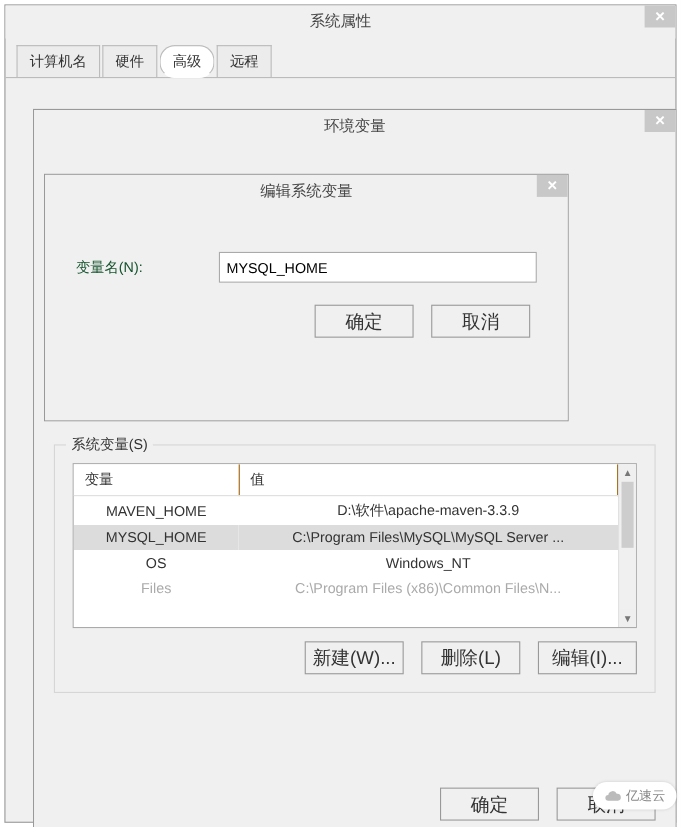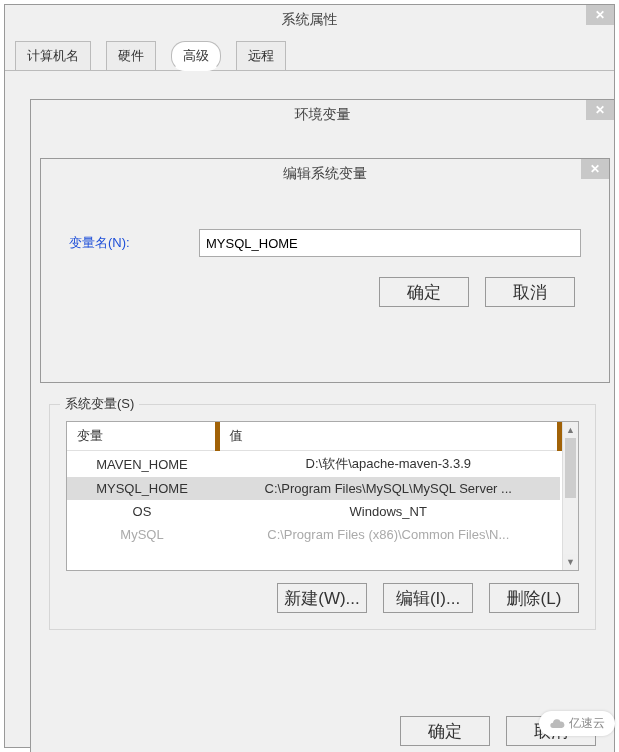--- a/index.html
+++ b/index.html
@@ -47,21 +47,21 @@
     .close-btn::before {
       content: "✕";
       color: #fff;
       font-size: 12px;
       font-weight: bold;
     }
     .tabs {
       display: flex;
       padding: 6px 10px 0 10px;
       border-bottom: 1px solid #bbb;
-      gap: 16px;
+      gap: 3px;
     }
     .tab {
       padding: 5px 11px;
       border: 1px solid #bbb;
       border-bottom: none;
       background: #ececec;
       cursor: pointer;
       font-size: 13px;
       margin-right: -1px;
       position: relative;
@@ -83,21 +83,21 @@
     #env-vars {
       left: 30px;
       top: 75px;
       width: 585px;
       height: 660px;
       margin-top: 24px;
     }
     #edit-var {
       left: 40px;
       top: 158px;
-      width: 570px;
+      width: 477px;
       height: 225px;
     }
     .inner {
       padding: 14px 18px;
       background: #f0f0f0;
       height: calc(100% - 30px);
       position: relative;
     }
     .fieldset {
       border: 1px solid #d6d6d6;
@@ -115,21 +115,21 @@
       font-size: 13px;
     }
     .row {
       display: flex;
       align-items: center;
       margin: 10px 0 20px 0;
     }
     .row label {
       width: 130px;
       font-size: 13px;
-      color: #1d4ed8;
+      color: #14532d;
     }
     .row input {
       flex: 1;
       height: 28px;
       border: 1px solid #aaa;
       padding: 0 6px;
       font-size: 13px;
       background: #fff;
     }
     .btn-row {
@@ -162,21 +162,21 @@
     .tbl {
       width: calc(100% - 16px);
       border-collapse: collapse;
       font-size: 13px;
     }
     .tbl th {
       text-align: left;
       padding: 5px 10px;
       background: #fff;
       border-bottom: 1px solid #e0e0e0;
-      border-right: 5px solid #a16207;
+      border-right: 1px solid #a16207;
       font-weight: normal;
       color: #333;
     }
     .tbl td {
       padding: 4px 10px;
       white-space: nowrap;
       overflow: hidden;
       text-overflow: ellipsis;
       max-width: 180px;
       text-align: center;
@@ -274,37 +274,37 @@
               </tr>
               <tr class="sel">
                 <td>MYSQL_HOME</td>
                 <td>C:\Program Files\MySQL\MySQL Server ...</td>
               </tr>
               <tr>
                 <td>OS</td>
                 <td>Windows_NT</td>
               </tr>
               <tr class="fade">
-                <td>MySQL</td>
+                <td>Files</td>
                 <td>C:\Program Files (x86)\Common Files\N...</td>
               </tr>
             </tbody>
         </table>
         <div class="scrollbar">
           <div class="scroll-arrow">▲</div>
           <div class="scroll-track">
             <div class="scroll-thumb"></div>
           </div>
           <div class="scroll-arrow" style="position:absolute;bottom:0;left:0;right:0">▼</div>
         </div>
       </div>
       <div class="btn-row">
         <div class="btn">新建(W)...</div>
+        <div class="btn">删除(L)</div>
         <div class="btn">编辑(I)...</div>
-        <div class="btn">删除(L)</div>
       </div>
     </div>
 
     <div class="bottom-buttons">
       <div class="btn">确定</div>
       <div class="btn">取消</div>
     </div>
   </div>
 </div>
 

